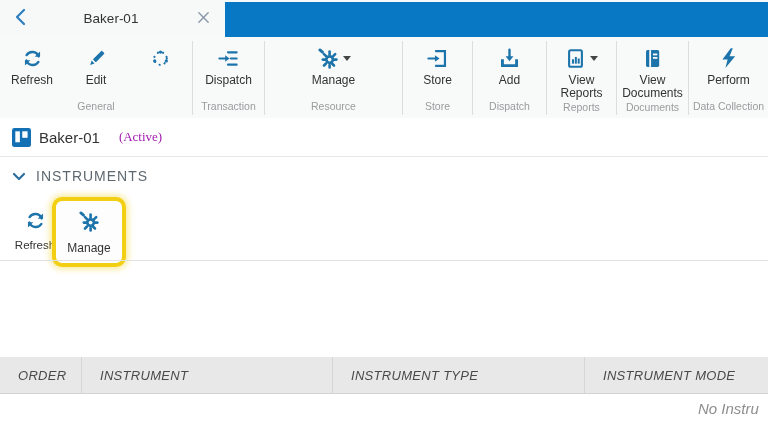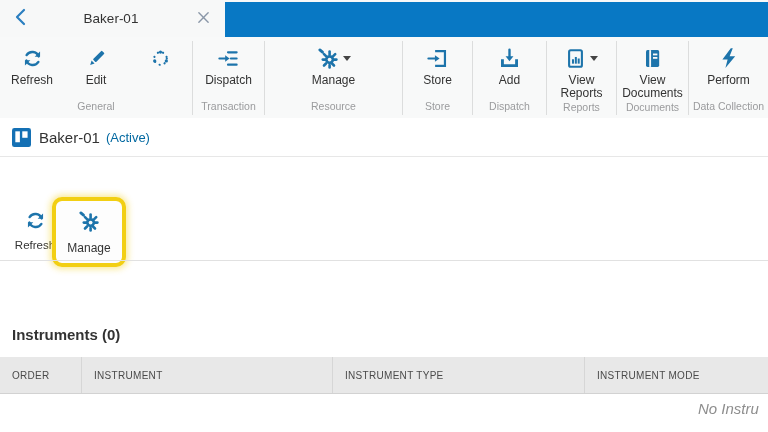--- a/index.html
+++ b/index.html
@@ -24,38 +24,38 @@
   .tb-item{flex:1;display:flex;flex-direction:column;align-items:center;padding-top:5px;cursor:pointer;}
   .tb-icon{position:relative;height:24px;display:flex;align-items:center;justify-content:center;color:var(--accent);}
   .tb-caret{margin-left:4px;display:flex;align-items:center;}
   .tb-label{margin-top:4px;font-size:12px;line-height:1.12;text-align:center;color:#333;}
   .tb-group-label{height:15px;text-align:center;font-size:10.5px;color:#9a9b9d;white-space:nowrap;overflow:hidden;}
   
   .rec-header{position:absolute;left:0;top:118px;width:768px;height:38px;background:#fff;
               border-bottom:1px solid #e7e7e7;display:flex;align-items:center;}
   .rec-icon{margin:0 8px 0 12px;width:19px;height:19px;display:flex;}
   .rec-title{font-size:15px;color:#333;}
-  .rec-status{margin-left:6px;font-size:13px;color:#0369a1;}
+  .rec-status{margin-left:19px;font-size:13px;color:#a21caf;font-family:Liberation Serif, serif;}
   
   .sec-header{position:absolute;left:0;top:162px;height:28px;display:flex;align-items:center;cursor:pointer;}
   .sec-chevron{margin:0 10px 0 12px;display:flex;}
   .sec-title{font-size:14px;color:#5e6870;letter-spacing:1px;}
   .sub-toolbar{position:absolute;left:0;top:196px;width:768px;height:64px;}
   .sub-btn{position:absolute;top:6px;width:54px;height:56px;display:flex;flex-direction:column;align-items:center;justify-content:center;gap:6px;cursor:pointer;}
   .sub-btn .tb-label{margin-top:0;font-size:11.5px;}
   .sub-highlight{position:absolute;left:52px;top:1px;width:66px;height:62px;background:#fdfdfd;
                  border:4px solid var(--yellow);border-radius:10px;box-shadow:0 0 6px 2px rgba(242,207,19,.45);
                  display:flex;flex-direction:column;align-items:center;justify-content:center;gap:5px;cursor:pointer;}
   .hdivider{position:absolute;left:0;top:260px;width:768px;height:1px;background:#e1e1e1;}
   
   .table-title{position:absolute;left:12px;top:326px;font-size:15px;font-weight:bold;color:#333;}
   .itable{position:absolute;left:0;top:357px;width:768px;height:36px;background:#e8e8e8;
           border-bottom:1px solid #d2d2d2;display:flex;}
-  .itable .col{box-sizing:border-box;display:flex;align-items:center;padding-left:12px;
-               border-right:1px solid #d6d6d6;font-size:10px;color:#4a4a4a;letter-spacing:.3px;}
+  .itable .col{box-sizing:border-box;display:flex;align-items:center;padding-left:18px;
+               border-right:1px solid #d6d6d6;font-size:13px;color:#4a4a4a;letter-spacing:.3px;font-style:italic;}
   .itable .col:last-child{border-right:none;flex:1;}
   .empty-msg{position:absolute;left:698px;top:400px;font-size:15px;font-style:italic;color:#8e8e8e;white-space:nowrap;}
 </style>
 </head>
 <body>
 
 <div class="app">
 
   <div class="tabbar">
     <div class="tabbar-fill"></div>
@@ -254,20 +254,28 @@
       <svg width="19" height="19" viewBox="0 0 20 20">
           <rect width="20" height="20" rx="2.5" fill="#1470b4"></rect>
           <rect x="3.5" y="3.5" width="4.8" height="11.5" fill="#fff"></rect>
           <rect x="10.8" y="3.5" width="5.6" height="6.8" fill="#fff"></rect>
         </svg>
     </span>
     <span class="rec-title">Baker-01</span>
     <span class="rec-status">(Active)</span>
   </div>
 
+  <div class="sec-header">
+    <span class="sec-chevron">
+      <svg width="14" height="9" viewBox="0 0 14 9">
+          <path d="M2 2l5 5 5-5" fill="none" stroke="#2b6f9e" stroke-width="2.2" stroke-linecap="round" stroke-linejoin="round"></path>
+        </svg>
+    </span>
+    <span class="sec-title">INSTRUMENTS</span>
+  </div>
 
   <div class="sub-toolbar" id="subtoolbar">
       <div class="sub-btn" style="left: 8px;">
         <span class="tb-icon">
           <svg width="21" height="21" viewBox="0 0 22 22">
             <g fill="none" stroke="currentColor" stroke-width="2.5" stroke-linecap="round">
               <path d="M4.8 7.4A7.1 7.1 0 0 1 17.4 8.8"></path>
               <path d="M17.2 14.6A7.1 7.1 0 0 1 4.6 13.2"></path>
             </g>
             <path fill="currentColor" d="M18.9 3.6v5.6h-5.6z"></path>
@@ -293,21 +301,20 @@
             <circle cx="12.6" cy="12.6" r="1.9" fill="#f8f9f9"></circle>
             <rect x="1" y="2.6" width="6.4" height="2.9" rx="1.45" transform="rotate(40 4.2 4)" fill="currentColor"></rect>
           </svg>
         </span>
         <span class="tb-label">Manage</span>
       </div>
     </div>
 
   <div class="hdivider"></div>
 
-  <div class="table-title">Instruments (0)</div>
 
   <div class="itable" id="itable">
       <div class="col" style="width: 82px; flex: 0 0 82px;">ORDER</div>
       <div class="col" style="width: 251px; flex: 0 0 251px;">INSTRUMENT</div>
       <div class="col" style="width: 252px; flex: 0 0 252px; text-align: center;">INSTRUMENT TYPE</div>
       <div class="col">INSTRUMENT MODE</div>
     </div>
 
   <div class="empty-msg">No Instru</div>
 

